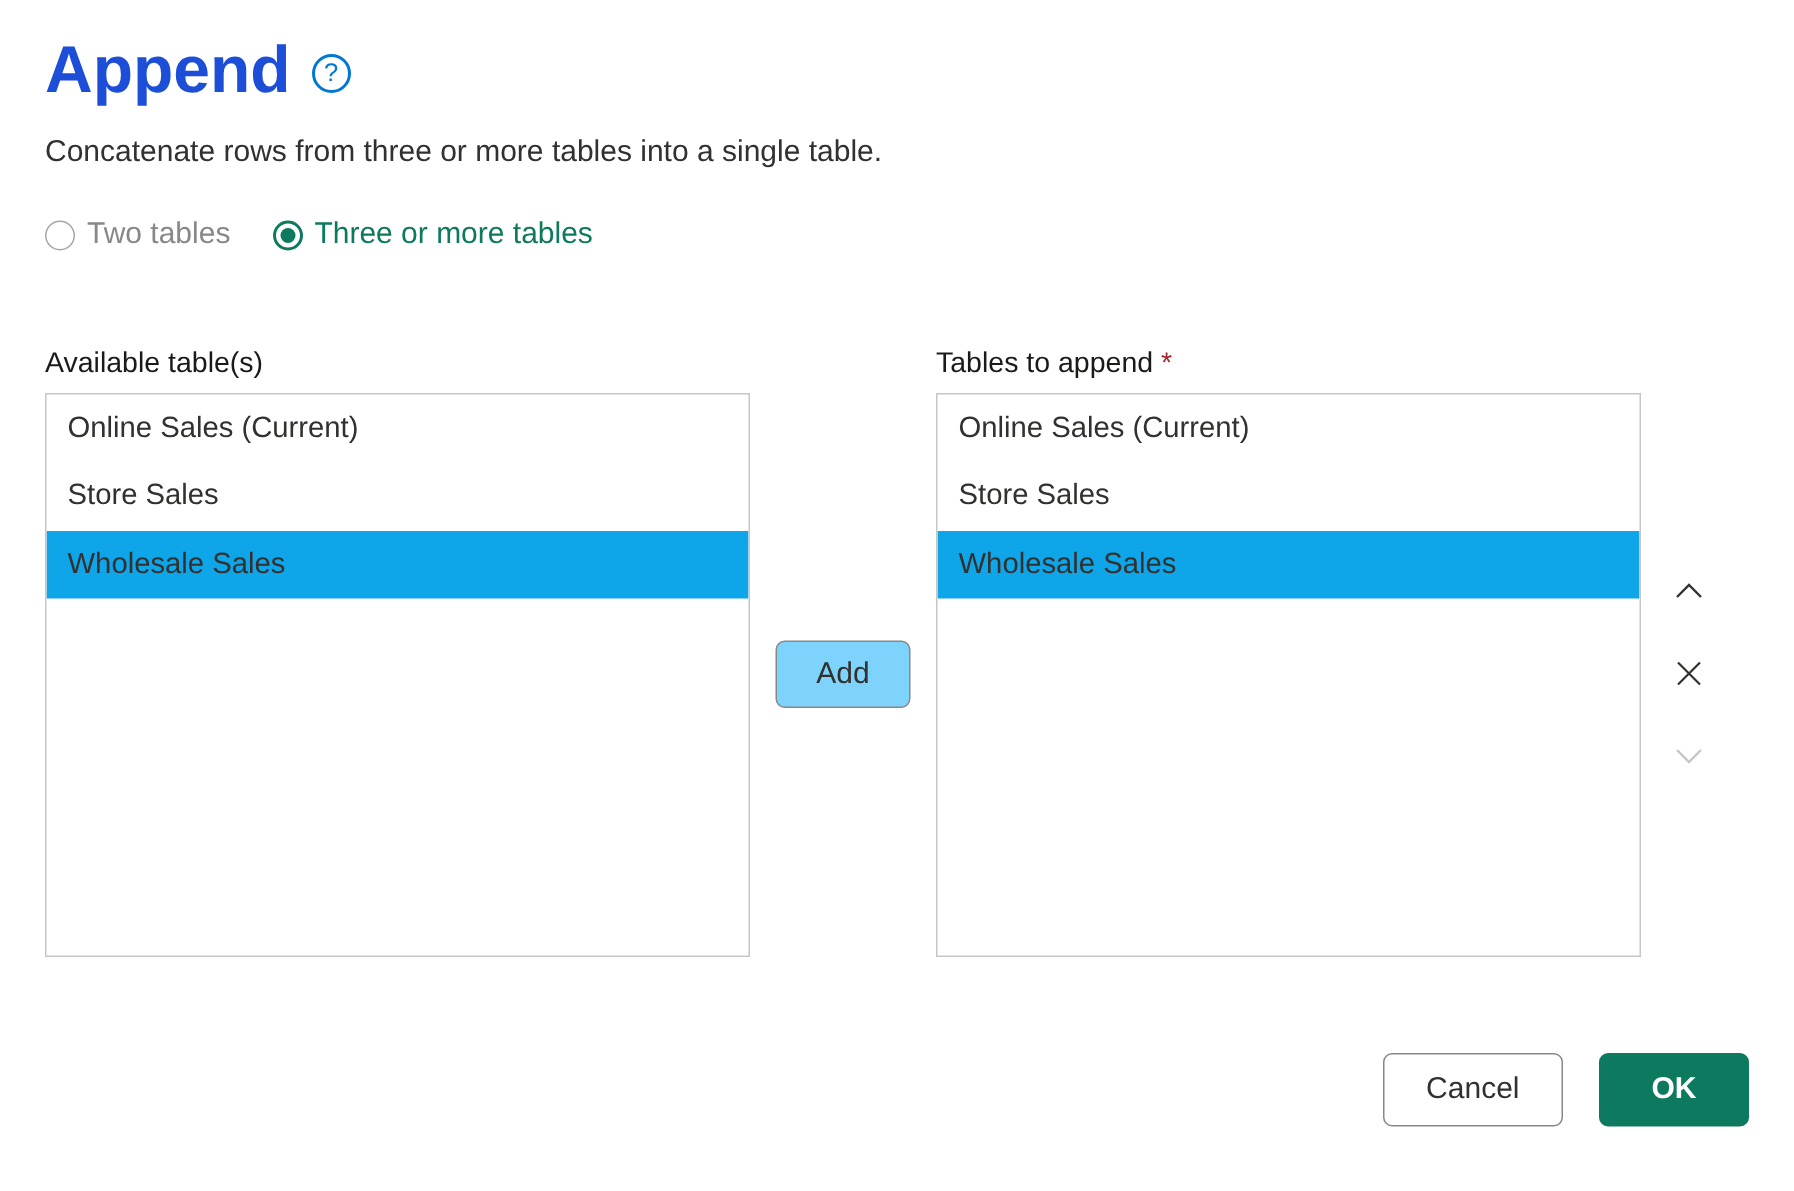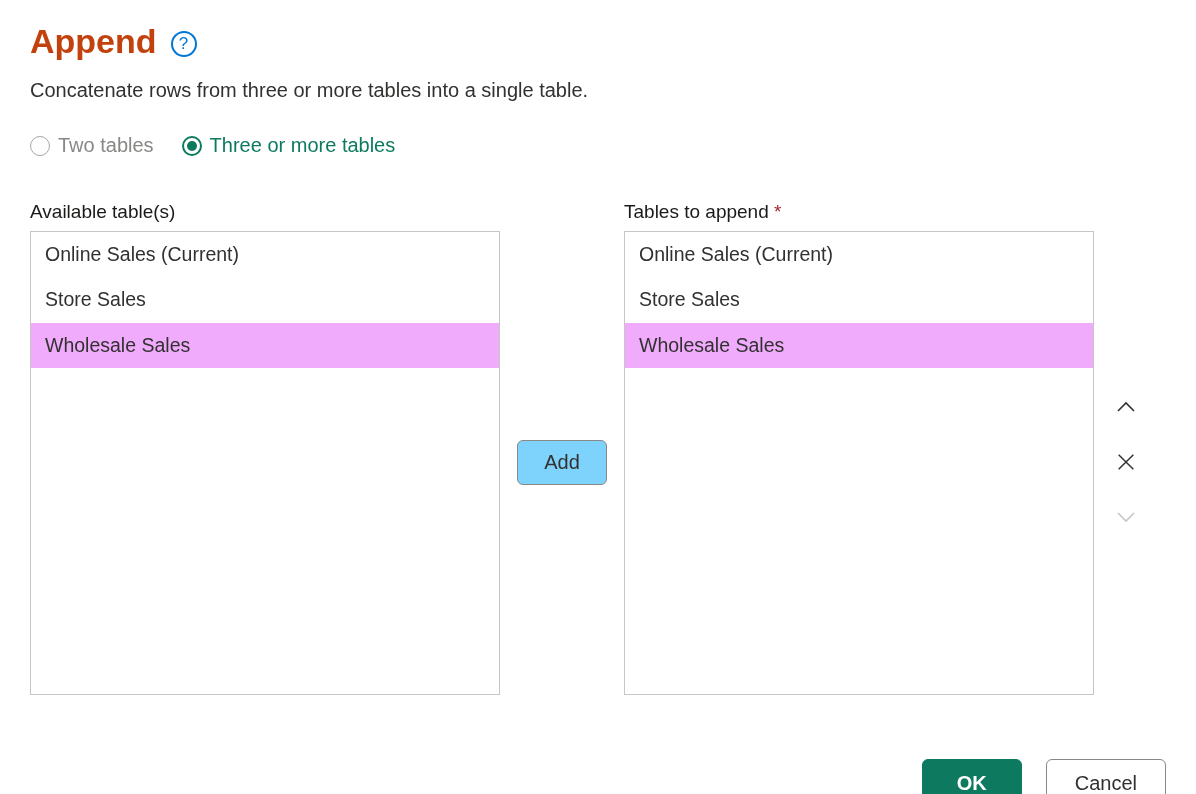--- a/index.html
+++ b/index.html
@@ -14,23 +14,23 @@
       color: #323130;
       font-size: 15px;
     }
     .header-row {
       display: flex;
       align-items: center;
       gap: 14px;
       margin-bottom: 18px;
     }
     .title {
-      font-size: 34px;
+      font-size: 44px;
       font-weight: 600;
-      color: #c2410c;
+      color: #1d4ed8;
     }
     .help-icon {
       width: 26px;
       height: 26px;
       border: 2px solid #0078d4;
       border-radius: 50%;
       display: inline-flex;
       align-items: center;
       justify-content: center;
       color: #0078d4;
@@ -41,21 +41,21 @@
     }
     .subtitle {
       font-size: 20px;
       color: #323130;
       margin-bottom: 32px;
     }
     .radio-row {
       display: flex;
       align-items: center;
       gap: 28px;
-      margin-bottom: 44px;
+      margin-bottom: 64px;
     }
     .radio-option {
       display: flex;
       align-items: center;
       gap: 8px;
       cursor: pointer;
       font-size: 20px;
     }
     .radio-circle {
       width: 20px;
@@ -106,38 +106,38 @@
       color: #1b1a19;
       margin-bottom: 8px;
       font-weight: 400;
     }
     .panel-label .req {
       color: #a4262c;
     }
     .listbox {
       border: 1px solid #c8c6c4;
       background: #ffffff;
-      height: 464px;
+      height: 376px;
       overflow: auto;
     }
     .listbox.left {
       width: 470px;
     }
     .listbox.right {
       width: 470px;
     }
     .list-item {
       padding: 8px 14px;
       font-size: 19.5px;
       color: #323130;
       cursor: pointer;
       line-height: 1.5;
     }
     .list-item.selected {
-      background: #f0abfc;
+      background: #0ea5e9;
     }
     .middle-col {
       display: flex;
       flex-direction: column;
       align-items: center;
       justify-content: center;
       width: 124px;
       align-self: stretch;
       padding-top: 28px;
     }
@@ -263,16 +263,16 @@
       <span class="side-btn disabled" id="btn-down">
         <svg width="24" height="24" viewBox="0 0 24 24">
           <path d="M4 9 L12 17 L20 9" fill="none" stroke="currentColor" stroke-width="1.6"></path>
         </svg>
       </span>
     </div>
 
   </div>
 
   <div class="footer">
+    <button class="btn secondary">Cancel</button>
     <button class="btn primary">OK</button>
-    <button class="btn secondary">Cancel</button>
   </div>
 </div>
 
 </body></html>

